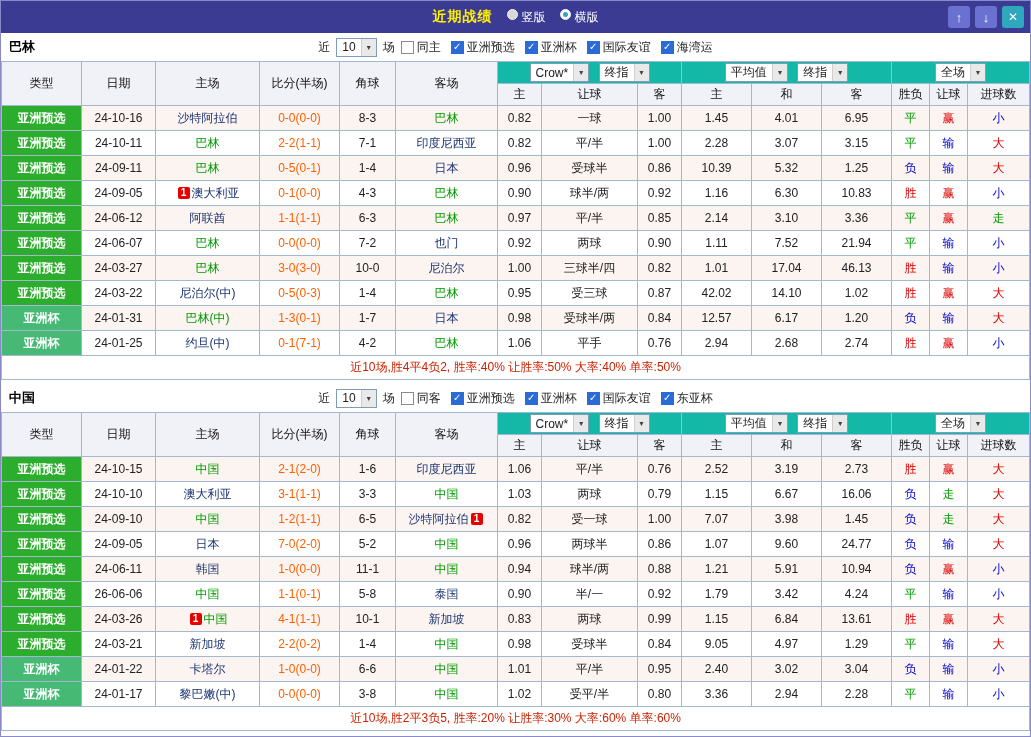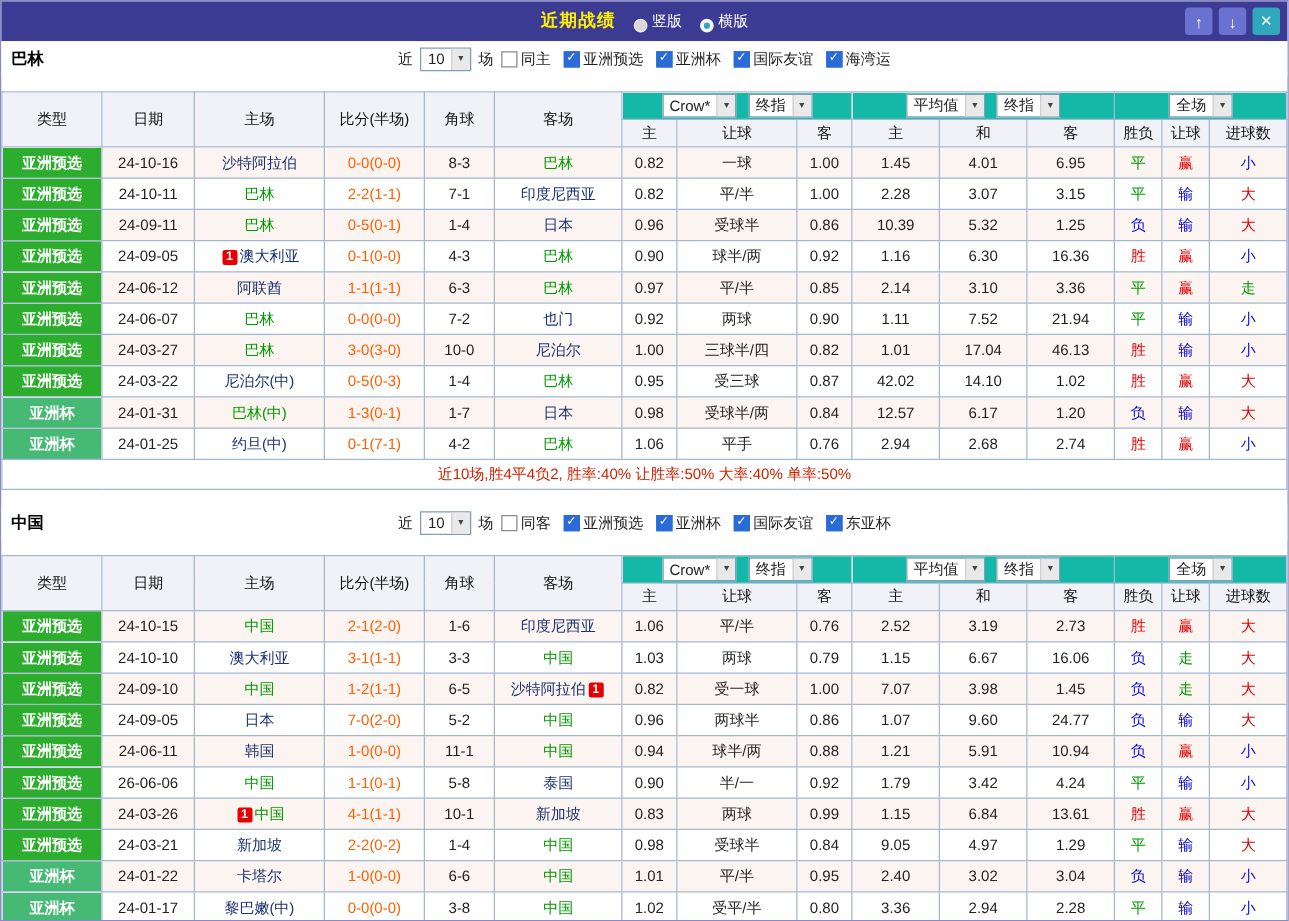--- a/index.html
+++ b/index.html
@@ -11,42 +11,42 @@
     --res-red:#dd0000; --res-blue:#0000cc; --res-green:#009900;
     --summary-red:#cc2200; --check-blue:#2b6bd8;
   }
   *{box-sizing:border-box;margin:0;padding:0}
   html,body{width:1031px;height:737px;overflow:hidden}
   body{font-family:"Liberation Sans","DejaVu Sans",sans-serif;font-size:12px;color:#222;background:#fff;border:1px solid var(--frame)}
   
   .titlebar{height:32px;background:var(--titlebar-bg);display:flex;align-items:center;position:relative;color:#fff}
   .title-group{margin:0 auto;display:flex;align-items:center;gap:14px}
   .app-title{color:var(--title-yellow);font-weight:bold;font-size:14px;letter-spacing:1px}
-  .radio-opt{display:inline-flex;align-items:flex-end;gap:4px;cursor:pointer;font-size:12px}
+  .radio-opt{display:inline-flex;align-items:flex-start;gap:4px;cursor:pointer;font-size:12px}
   .radio{width:11px;height:11px;border-radius:50%;background:#d8d8d8;border:1px solid #f0f0f0;display:inline-block;position:relative}
   .radio.sel{background:#fff}
   .radio.sel::after{content:'';position:absolute;left:2px;top:2px;width:5px;height:5px;border-radius:50%;background:#2fa7bd}
   .win-buttons{position:absolute;right:6px;top:5px;display:flex;gap:5px}
   .win-btn{width:22px;height:22px;border-radius:3px;color:#fff;display:flex;align-items:center;justify-content:center;font-size:13px;cursor:pointer;font-weight:bold}
   .btn-up,.btn-down{background:var(--btn-blue)}
   .btn-close{background:var(--btn-teal);font-size:12px}
   
   .panel + .panel{margin-top:4px}
   .filterbar{height:28px;display:flex;align-items:center;position:relative;background:#fff}
   .team-label{position:absolute;left:8px;font-weight:bold;font-size:13px;color:#000}
   .filters{margin:0 auto;display:flex;align-items:center;gap:6px}
   .comps{display:inline-flex;align-items:center;gap:10px;margin-left:4px}
   .chk{display:inline-flex;align-items:center;gap:3px;cursor:pointer}
   .box{width:13px;height:13px;border:1px solid #8a8a8a;background:#fff;display:inline-flex;align-items:center;justify-content:center;font-size:10px;line-height:1}
   .box.checked{background:var(--check-blue);border-color:var(--check-blue);color:#fff;font-weight:bold}
   
   .select{display:inline-flex;align-items:center;border:1px solid #7f9db9;background:#fff;height:19px;padding-left:5px;cursor:pointer;font-size:12px;color:#222}
   .select .arr{width:15px;height:100%;margin-left:5px;background:#e9e9e9;border-left:1px solid #cfcfcf;font-size:7px;display:flex;align-items:center;justify-content:center;color:#444}
   
-  table.grid{border-collapse:collapse;table-layout:fixed;width:1029px;margin:12px auto}
+  table.grid{border-collapse:collapse;table-layout:fixed;width:1029px;margin:0 auto}
   .grid th,.grid td{border:1px solid var(--grid);text-align:center;overflow:hidden;white-space:nowrap;padding:0 1px}
   .grid thead th{background:var(--head-bg);font-weight:normal;height:22px;color:#111}
   .grid thead th.selcell{background:#14b8a6}
   .selcell{vertical-align:middle}
   .selcell .select{vertical-align:middle;margin:0 3px}
   .grid tbody td{height:25px}
   .grid tbody tr.odd{background:var(--row-alt)}
   .grid tbody tr.even{background:#fff}
   .type-cell{color:#fff;font-weight:bold}
   .type-qual{background:var(--green-qual)}
@@ -239,21 +239,21 @@
           <td class="date-cell">24-09-05</td>
           <td class="teamcell"><span class="card-badge">1</span><span class="other-team">澳大利亚</span></td>
           <td class="score-cell">0-1(0-0)</td>
           <td class="corner-cell">4-3</td>
           <td class="teamcell"><span class="focus-team">巴林</span></td>
           <td class="odds-cell">0.90</td>
           <td class="odds-cell">球半/两</td>
           <td class="odds-cell">0.92</td>
           <td class="odds-cell">1.16</td>
           <td class="odds-cell">6.30</td>
-          <td class="odds-cell">16.36</td>
+          <td class="odds-cell">10.83</td>
           <td class="res-cell r-red">胜</td>
           <td class="res-cell r-red">赢</td>
           <td class="res-cell r-blue">小</td>
         </tr>
         <tr class="odd">
           <td class="type-cell type-qual">亚洲预选</td>
           <td class="date-cell">24-06-12</td>
           <td class="teamcell"><span class="other-team">阿联酋</span></td>
           <td class="score-cell">1-1(1-1)</td>
           <td class="corner-cell">6-3</td>

